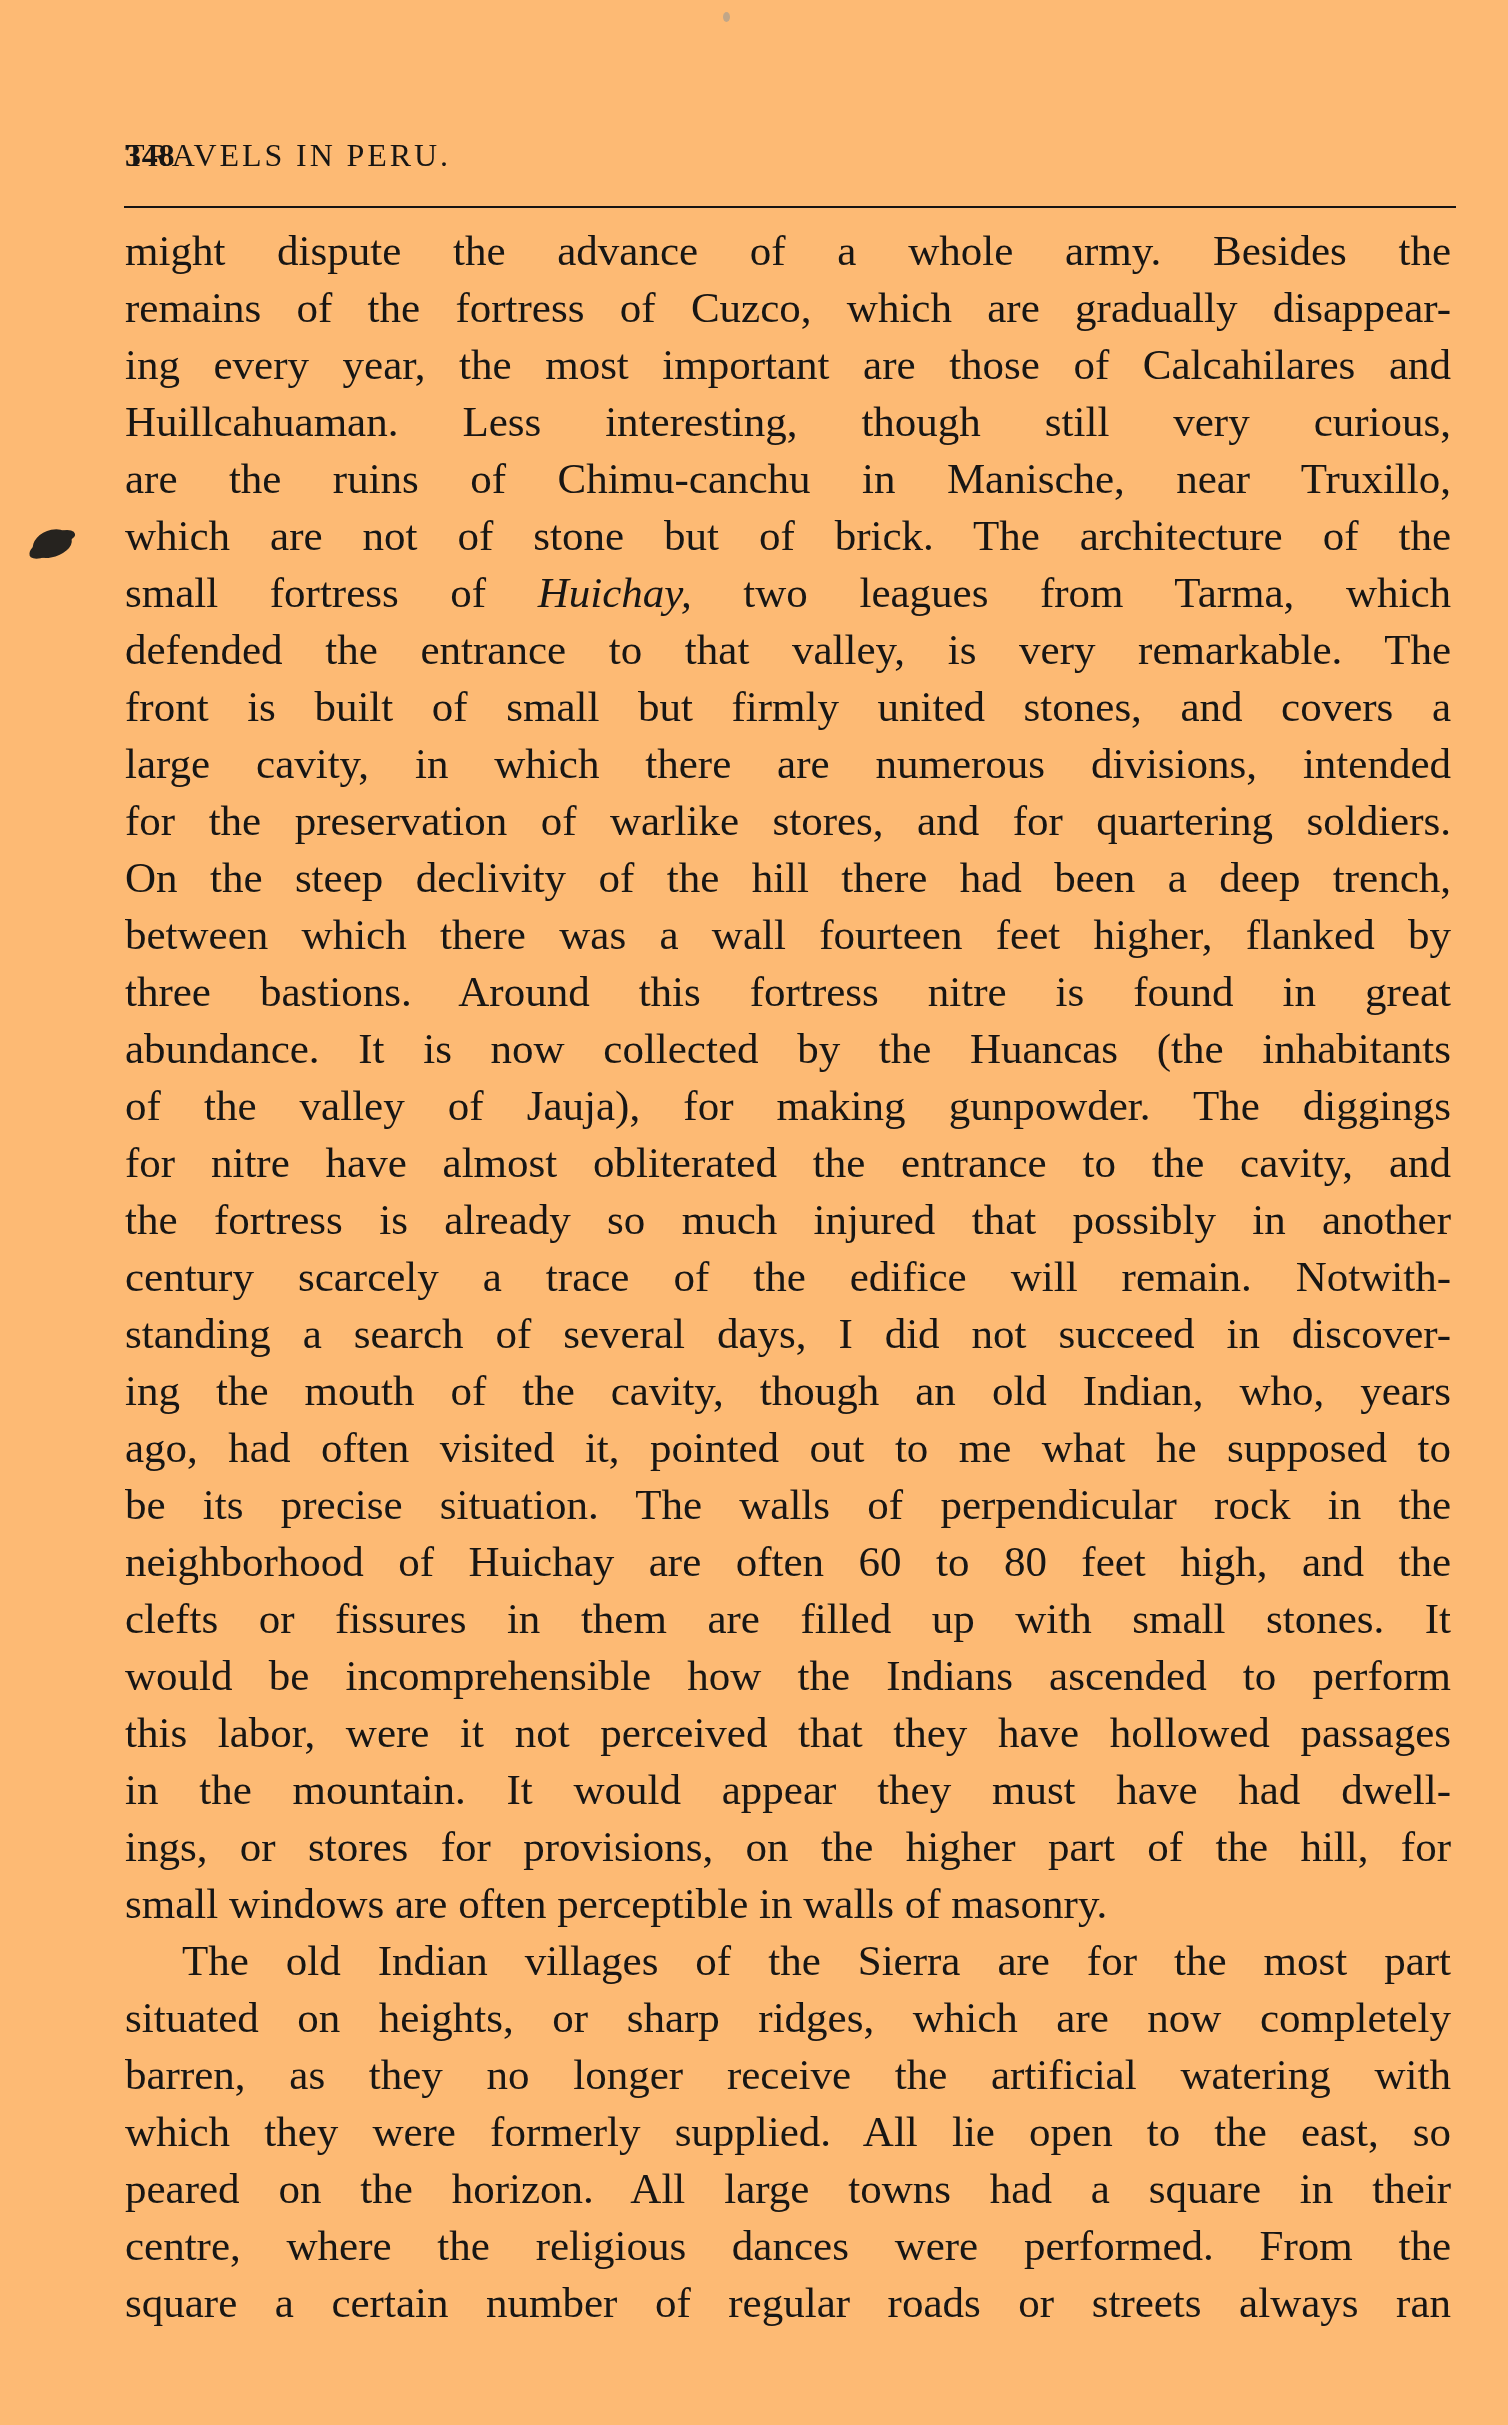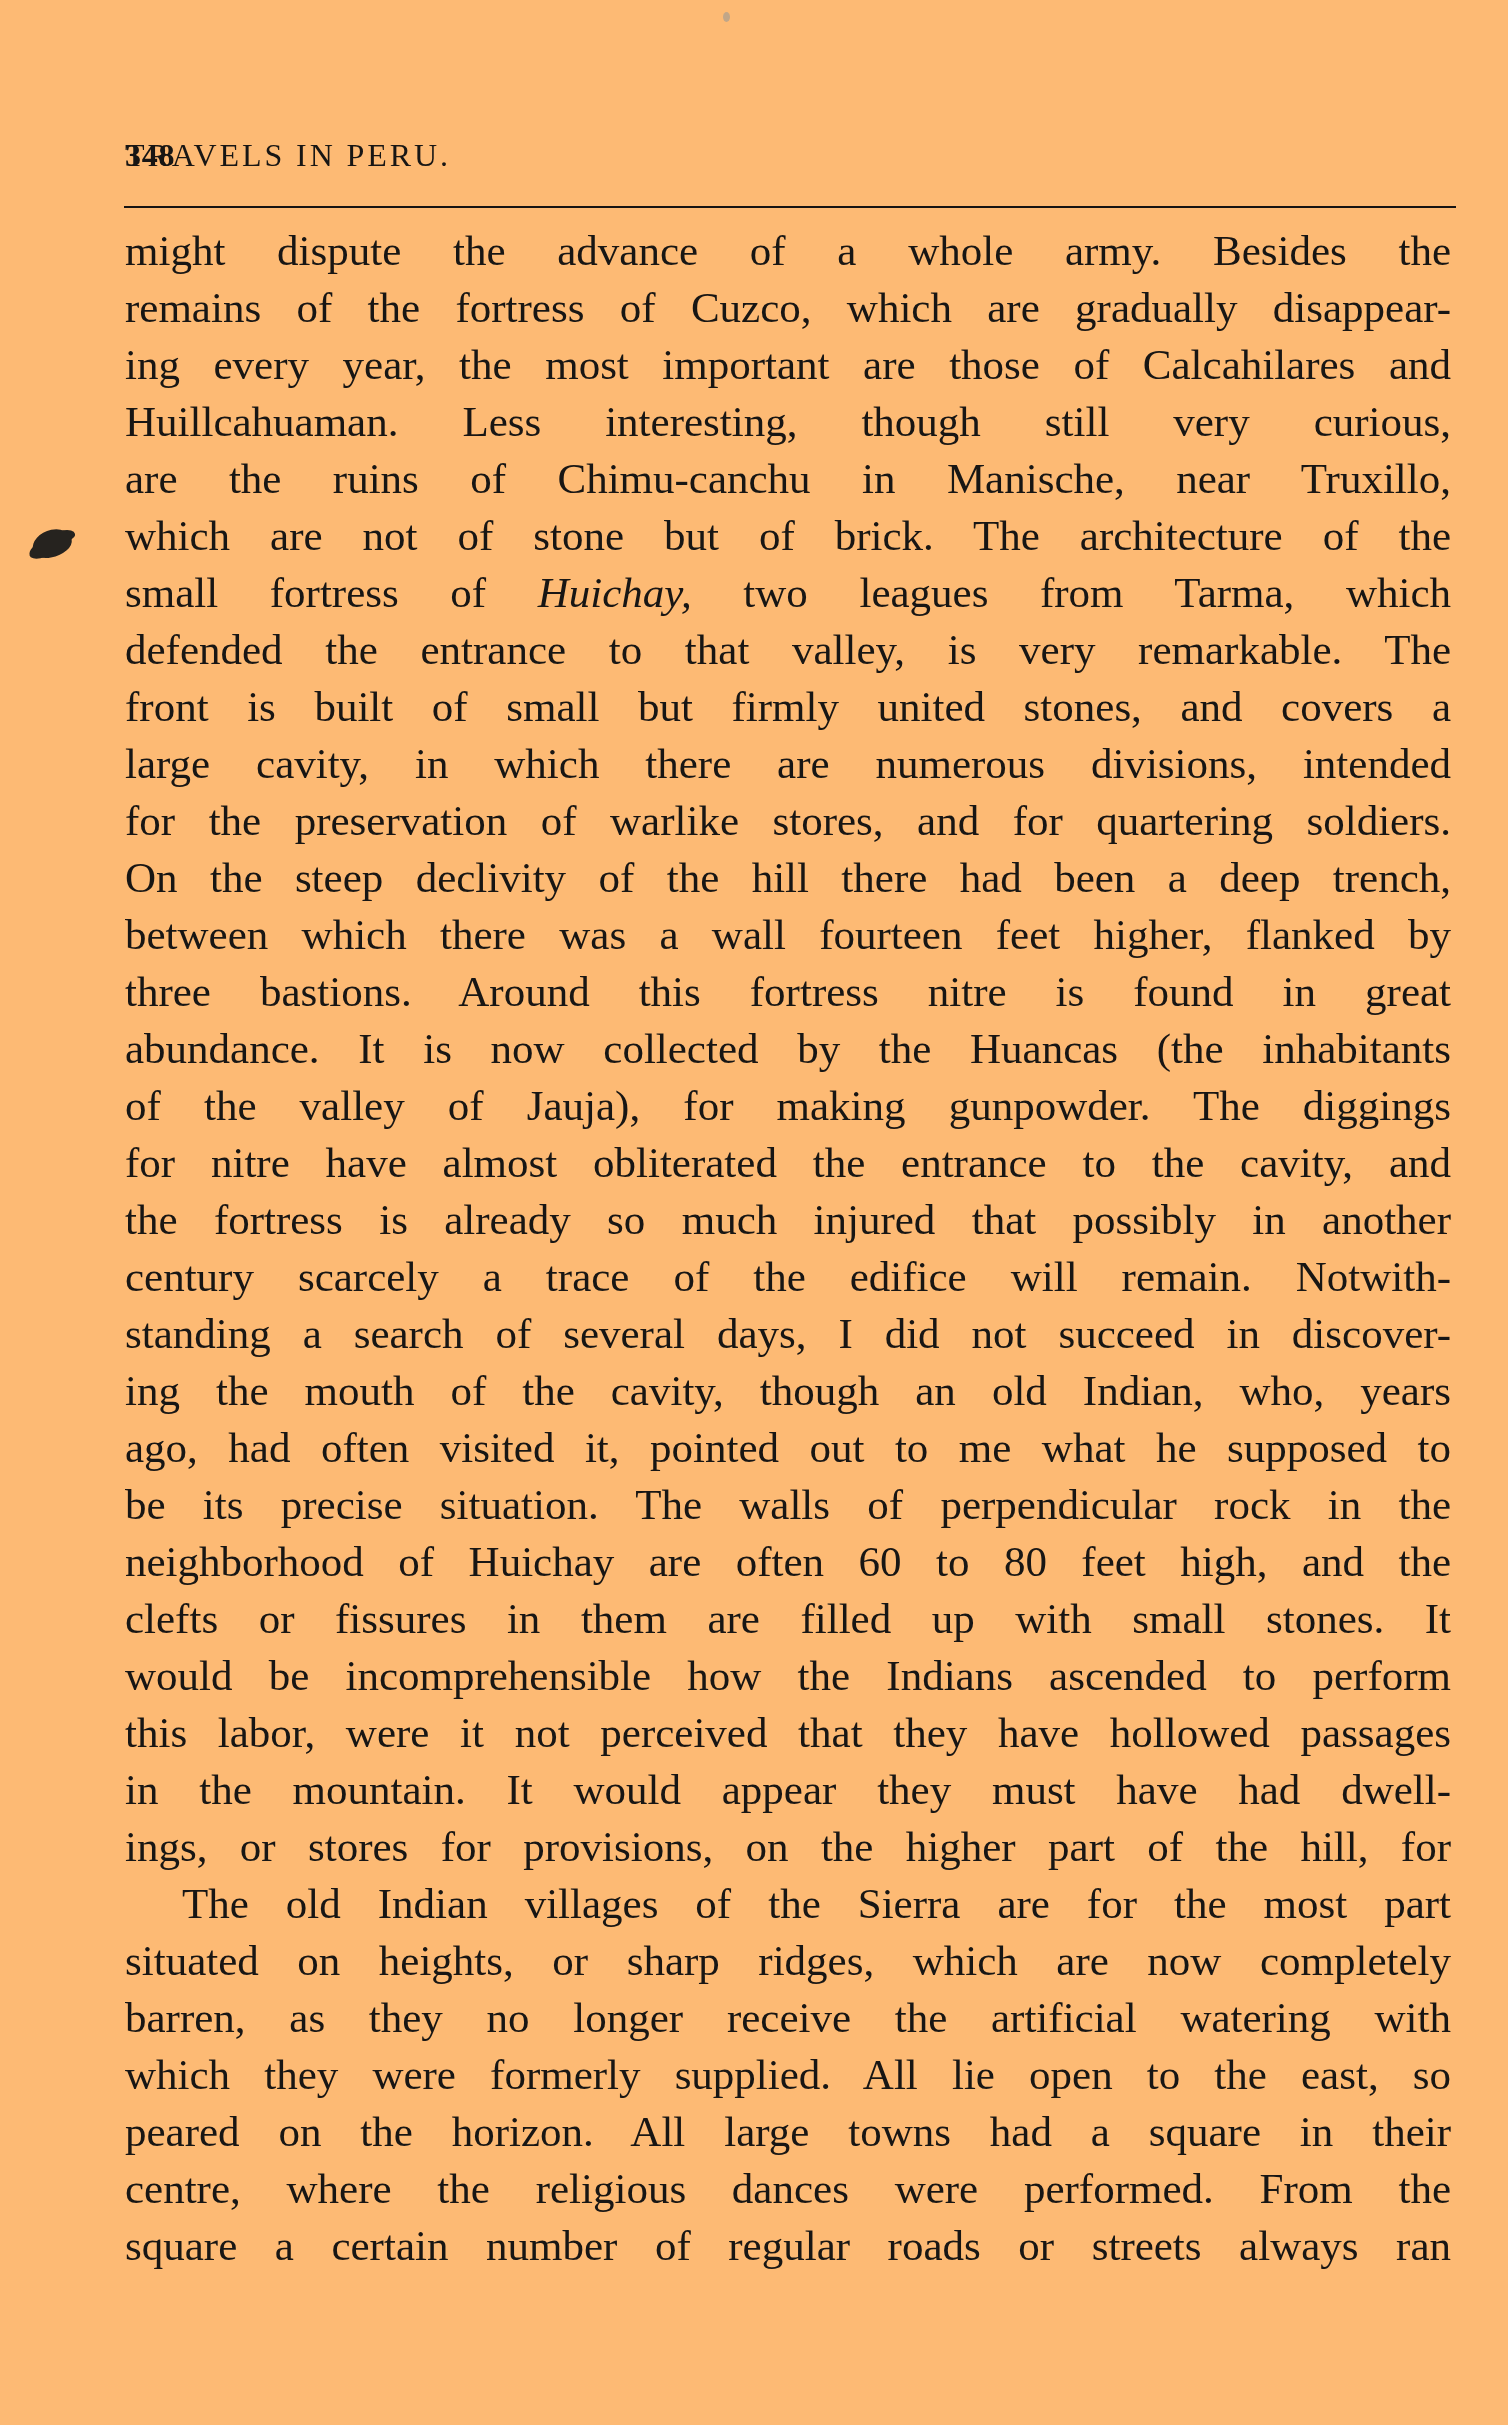--- a/index.html
+++ b/index.html
@@ -125,20 +125,21 @@
       <div class="line"><span>standing a search of several days, I did not succeed in discover-</span></div>
       <div class="line"><span>ing the mouth of the cavity, though an old Indian, who, years</span></div>
       <div class="line"><span>ago, had often visited it, pointed out to me what he supposed to</span></div>
       <div class="line"><span>be its precise situation.  The walls of perpendicular rock in the</span></div>
       <div class="line"><span>neighborhood of Huichay are often 60 to 80 feet high, and the</span></div>
       <div class="line"><span>clefts or fissures in them are filled up with small stones.  It</span></div>
       <div class="line"><span>would be incomprehensible how the Indians ascended to perform</span></div>
       <div class="line"><span>this labor, were it not perceived that they have hollowed passages</span></div>
       <div class="line"><span>in the mountain.  It would appear they must have had dwell-</span></div>
       <div class="line"><span>ings, or stores for provisions, on the higher part of the hill, for</span></div>
+      <div class="line no-justify"><span>small windows are often perceptible in walls of masonry.</span></div>
       <div class="line indent"><span>The old Indian villages of the Sierra are for the most part</span></div>
       <div class="line"><span>situated on heights, or sharp ridges, which are now completely</span></div>
       <div class="line"><span>barren, as they no longer receive the artificial watering with</span></div>
       <div class="line"><span>which they were formerly supplied.  All lie open to the east, so</span></div>
       <div class="line"><span>peared on the horizon.  All large towns had a square in their</span></div>
       <div class="line"><span>centre, where the religious dances were performed.  From the</span></div>
       <div class="line"><span>square a certain number of regular roads or streets always ran</span></div>
     </div>
 </div>
 

